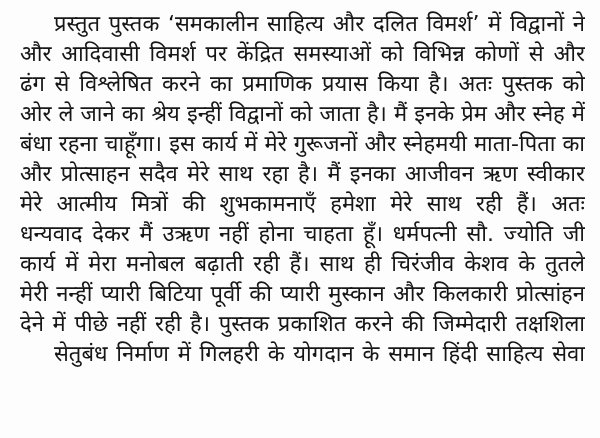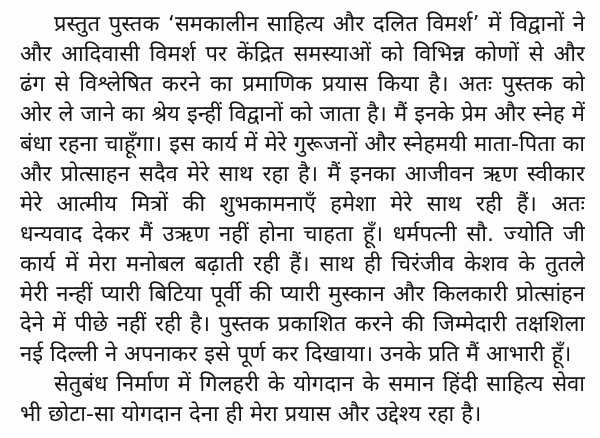--- a/index.html
+++ b/index.html
@@ -52,18 +52,16 @@
   <div class="line just">और आदिवासी विमर्श पर केंद्रित समस्याओं को विभिन्न कोणों से और चिंतनपूर्ण</div>
   <div class="line just">ढंग से विश्लेषित करने का प्रमाणिक प्रयास किया है। अतः पुस्तक को पूर्णत्व की</div>
   <div class="line just">ओर ले जाने का श्रेय इन्हीं विद्वानों को जाता है। मैं इनके प्रेम और स्नेह में हमेशा</div>
   <div class="line just">बंधा रहना चाहूँगा। इस कार्य में मेरे गुरूजनों और स्नेहमयी माता-पिता का आशीर्वाद</div>
   <div class="line just">और प्रोत्साहन सदैव मेरे साथ रहा है। मैं इनका आजीवन ऋण स्वीकार करता हूँ।</div>
   <div class="line just">मेरे आत्मीय मित्रों की शुभकामनाएँ हमेशा मेरे साथ रही हैं। अतः औपचारिक</div>
   <div class="line just">धन्यवाद देकर मैं उऋण नहीं होना चाहता हूँ। धर्मपत्नी सौ. ज्योति जी सदैव हर</div>
   <div class="line just">कार्य में मेरा मनोबल बढ़ाती रही हैं। साथ ही चिरंजीव केशव के तुतले बोल और</div>
   <div class="line just">मेरी नन्हीं प्यारी बिटिया पूर्वी की प्यारी मुस्कान और किलकारी प्रोत्सांहन का परिचय</div>
   <div class="line just">देने में पीछे नहीं रही है। पुस्तक प्रकाशित करने की जिम्मेदारी तक्षशिला प्रकाशन</div>
-  <div class="line left">नई दिल्ली ने अपनाकर इसे पूर्ण कर दिखाया। उनके प्रति मैं आभारी हूँ।</div>
 
   <div class="line just indent">सेतुबंध निर्माण में गिलहरी के योगदान के समान हिंदी साहित्य सेवा में अपना</div>
-  <div class="line left">भी छोटा-सा योगदान देना ही मेरा प्रयास और उद्देश्य रहा है।</div>
 
 </div>
 
 </body></html>

